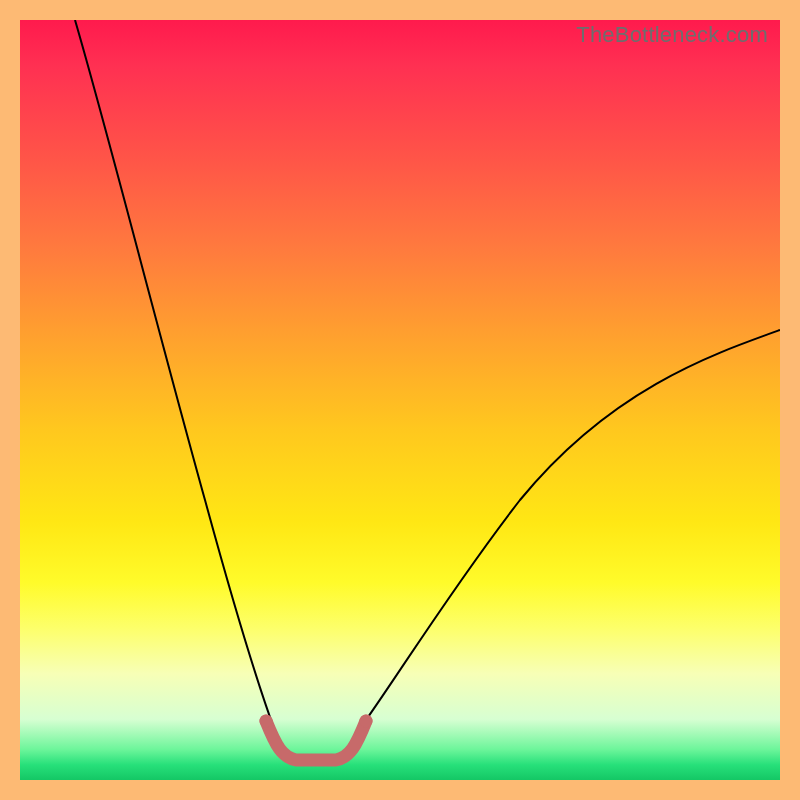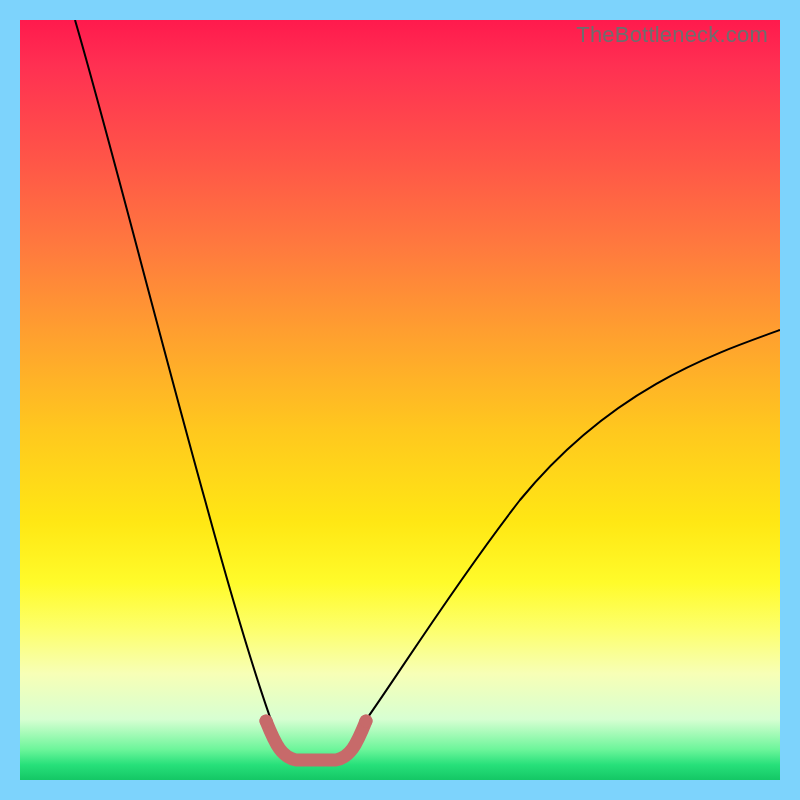--- a/index.html
+++ b/index.html
@@ -10,21 +10,21 @@
     background: #000;
     overflow: hidden;
     font-family: Arial, Helvetica, sans-serif;
   }
   .frame {
     position: absolute;
     left: 0;
     top: 0;
     width: 800px;
     height: 800px;
-    background: #7dd3fc;
+    background: #fdba74;
   }
   .plot {
     position: absolute;
     left: 20px;
     top: 20px;
     width: 760px;
     height: 760px;
     background: linear-gradient(to bottom,
       #ff1a4d 0%,
       #ff3052 6%,

